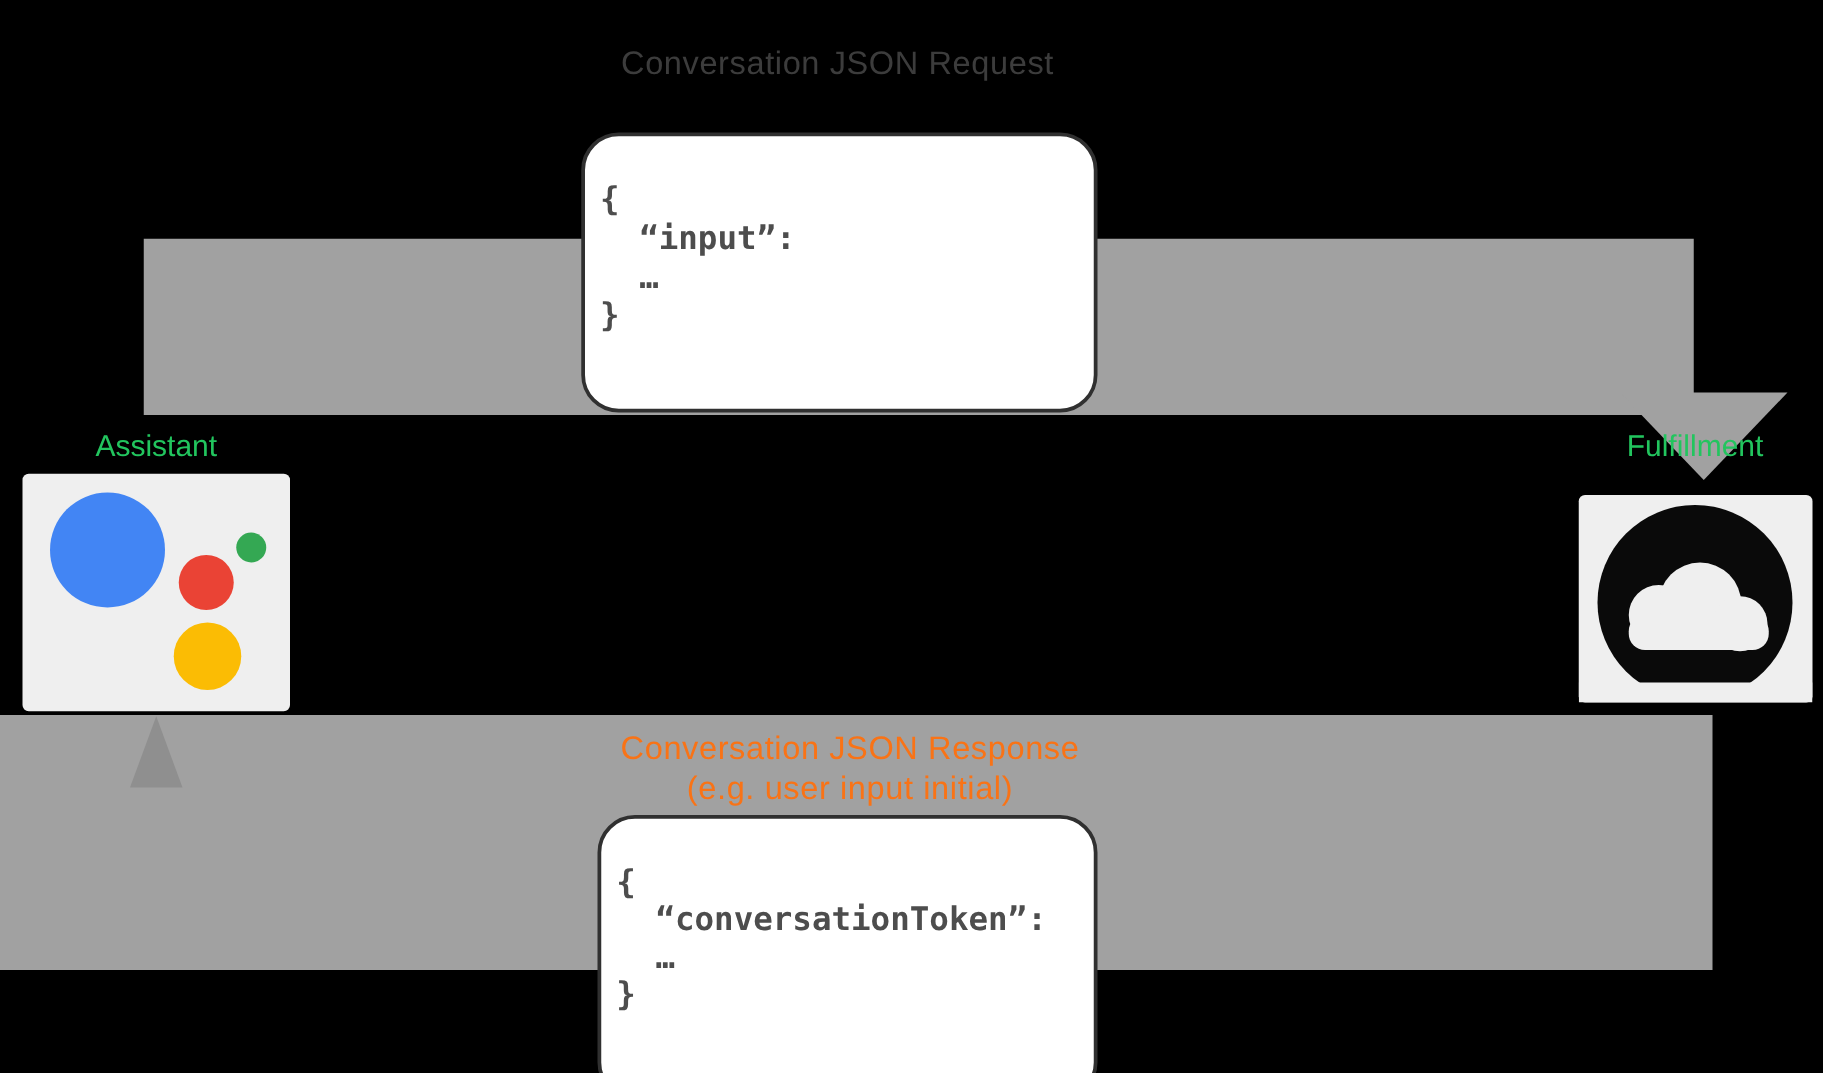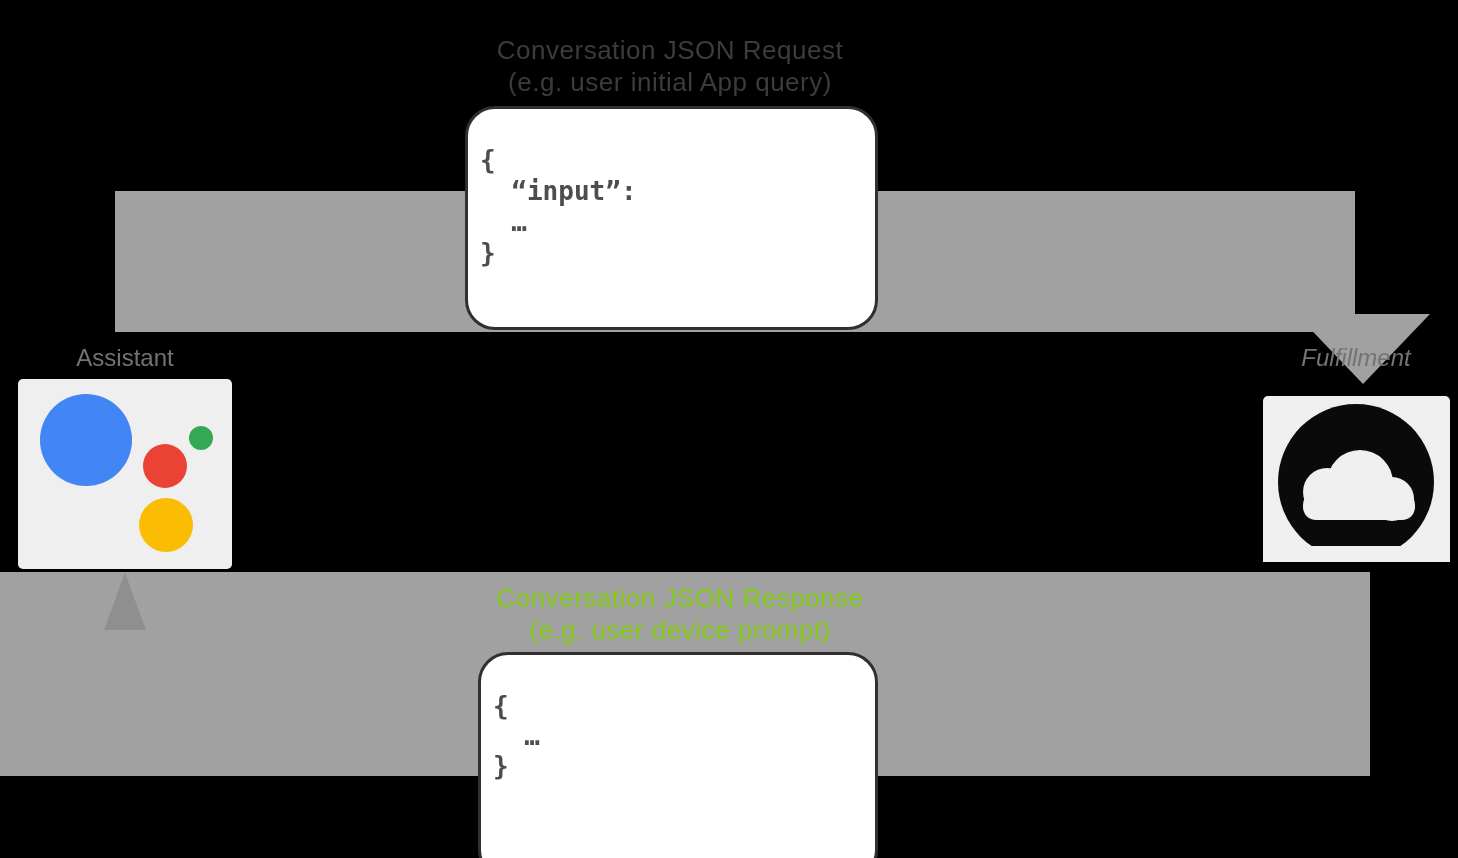--- a/index.html
+++ b/index.html
@@ -5,55 +5,54 @@
   html,body{margin:0;padding:0;background:#000;}
   .canvas{
     position:relative;width:1458px;height:858px;background:#000;overflow:hidden;
     font-family:"Liberation Sans",sans-serif;
     margin-top:24px;
   }
   svg.arrow-layer{position:absolute;left:0;top:0;z-index:1;}
   .flow-title{position:absolute;z-index:5;text-align:center;color:#3c3c3c;
     font-size:26px;line-height:32px;letter-spacing:0.5px;}
   .flow-title.request{left:370px;top:10px;width:600px;}
-  .flow-title.response{left:380px;top:558px;width:600px;color:#84cc16;}
+  .flow-title.response{left:380px;top:558px;width:600px;color:#f97316;}
   .code-box{position:absolute;z-index:6;background:#fff;border:3px solid #303030;
     border-radius:30px;box-sizing:border-box;}
   .code-box.request-box{left:465px;top:82px;width:413px;height:224px;}
   .code-box.response-box{left:478px;top:628px;width:400px;height:228px;}
   .code-box pre{margin:0;padding:36px 10px 0 12px;
     font-family:"DejaVu Sans Mono","Liberation Mono",monospace;
     font-size:26px;font-weight:700;color:#4d4d4d;}
   .code-box.request-box pre{line-height:31px;}
   .code-box.response-box pre{line-height:30px;}
   .code-line{display:block;white-space:pre;}
   .node-label{position:absolute;z-index:5;width:200px;text-align:center;
-    color:#737373;font-size:24px;line-height:28px;}
+    color:#22c55e;font-size:24px;line-height:28px;}
   .assistant-label{left:25px;top:320px;}
-  .fulfillment-label{left:1256px;top:320px;font-style:italic;}
+  .fulfillment-label{left:1256px;top:320px;}
   .tile{position:absolute;z-index:4;background:#efefef;border-radius:5px;}
   .assistant-tile{left:18px;top:355px;width:214px;height:190px;}
   .fulfillment-tile{left:1263px;top:372px;width:187px;height:166px;}
   .tile svg{display:block;width:100%;height:100%;}
 </style>
 </head>
 <body>
 
 <div class="canvas">
 
   <svg class="arrow-layer" width="1458" height="858" viewBox="0 0 1458 858">
     <polygon points="115,167 1355,167 1355,308 115,308" fill="#a1a1a1"></polygon>
     <polygon points="1296,290 1430,290 1363,360" fill="#a1a1a1"></polygon>
     <polygon points="0,548 1370,548 1370,752 0,752" fill="#a1a1a1"></polygon>
     <polygon points="104,606 146,606 125,549" fill="#8f8f8f"></polygon>
   </svg>
 
   <div class="flow-title request">
     <div>Conversation JSON Request</div>
-    <div>(e.g. user initial App query)</div>
   </div>
 
   <div class="code-box request-box">
     <pre><span class="code-line">{</span><span class="code-line">  “input”:</span><span class="code-line">  …</span><span class="code-line">}</span></pre>
   </div>
 
   <div class="node-label assistant-label">Assistant</div>
   <div class="node-label fulfillment-label">Fulfillment</div>
 
   <div class="tile assistant-tile">
@@ -73,20 +72,20 @@
         <circle cx="64" cy="96" r="24"></circle>
         <circle cx="97" cy="87" r="33"></circle>
         <circle cx="129" cy="103" r="22"></circle>
         <rect x="40" y="96" width="112" height="28" rx="13"></rect>
       </g>
     </svg>
   </div>
 
   <div class="flow-title response">
     <div>Conversation JSON Response</div>
-    <div>(e.g. user device prompt)</div>
+    <div>(e.g. user input initial)</div>
   </div>
 
   <div class="code-box response-box">
-    <pre><span class="code-line">{</span><span class="code-line">  …</span><span class="code-line">}</span></pre>
+    <pre><span class="code-line">{</span><span class="code-line">  “conversationToken”:</span><span class="code-line">  …</span><span class="code-line">}</span></pre>
   </div>
 
 </div>
 
 </body></html>

